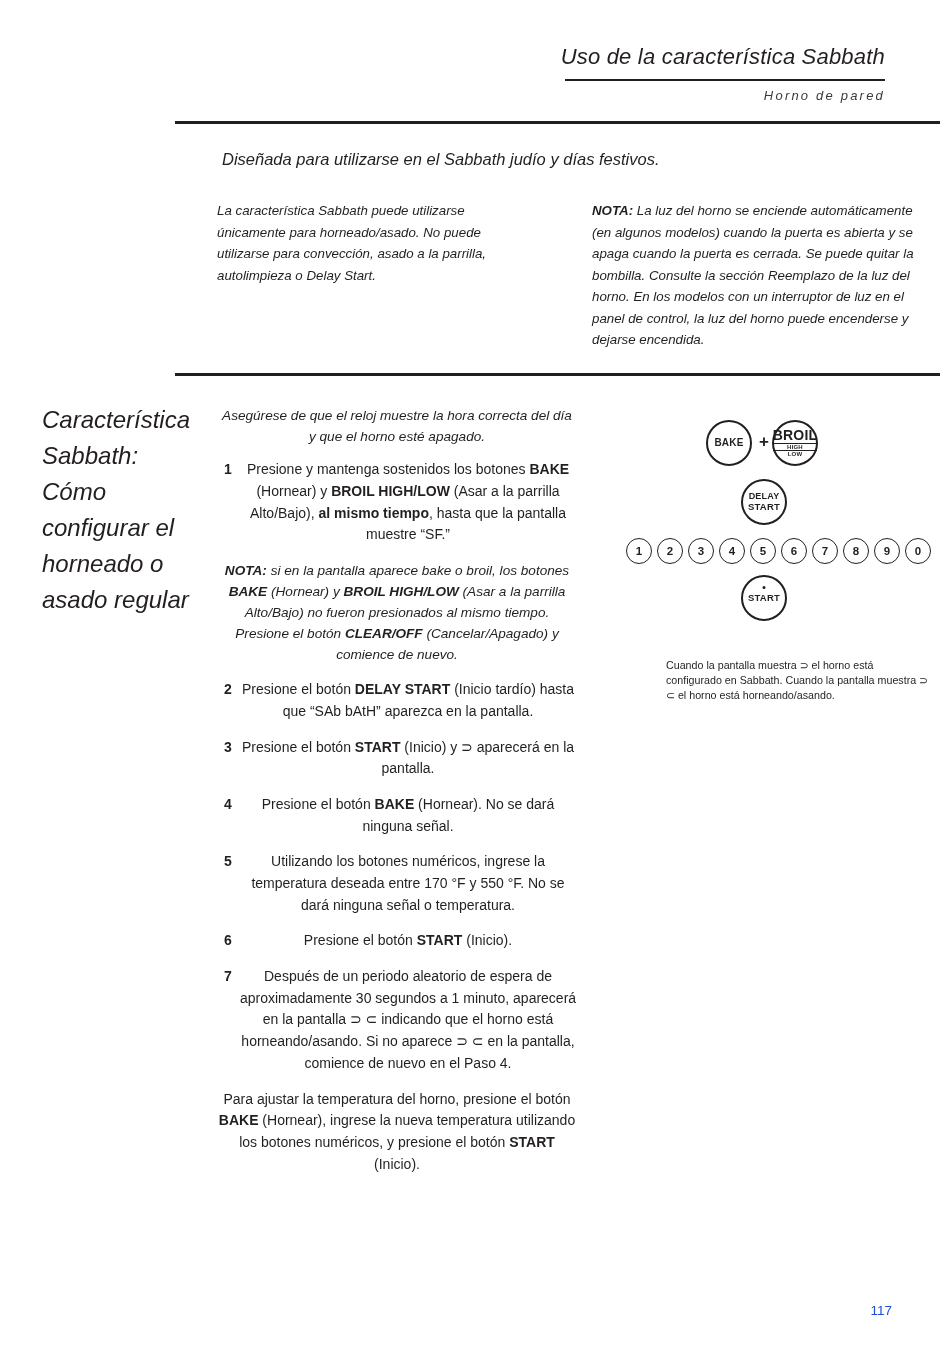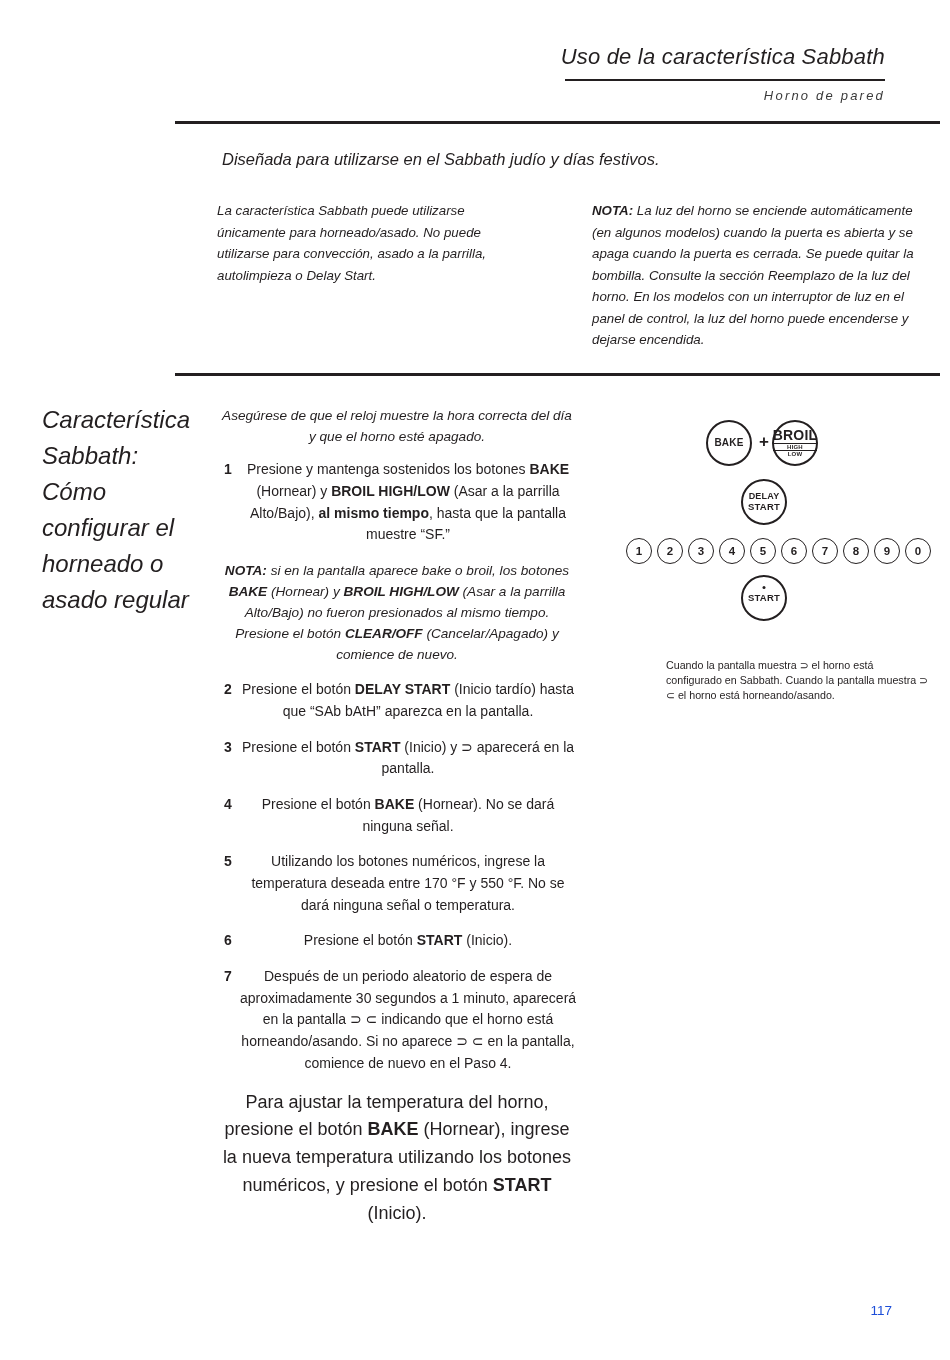--- a/index.html
+++ b/index.html
@@ -139,21 +139,21 @@
   .step-body b { font-weight: 700; }
   .note {
     font-size: 13.6px;
     font-style: italic;
     line-height: 1.55;
     color: #231f20;
     margin: 10px 0 14px 0;
   }
   .note b { font-weight: 700; font-style: italic; }
   .para {
-    font-size: 18px;
+    font-size: 14px;
     line-height: 1.55;
     color: #231f20;
     margin-bottom: 14px;
   }
   .para b { font-weight: 700; }
 
   
   .panel {
     position: absolute;
     left: 620px; top: 418px;

